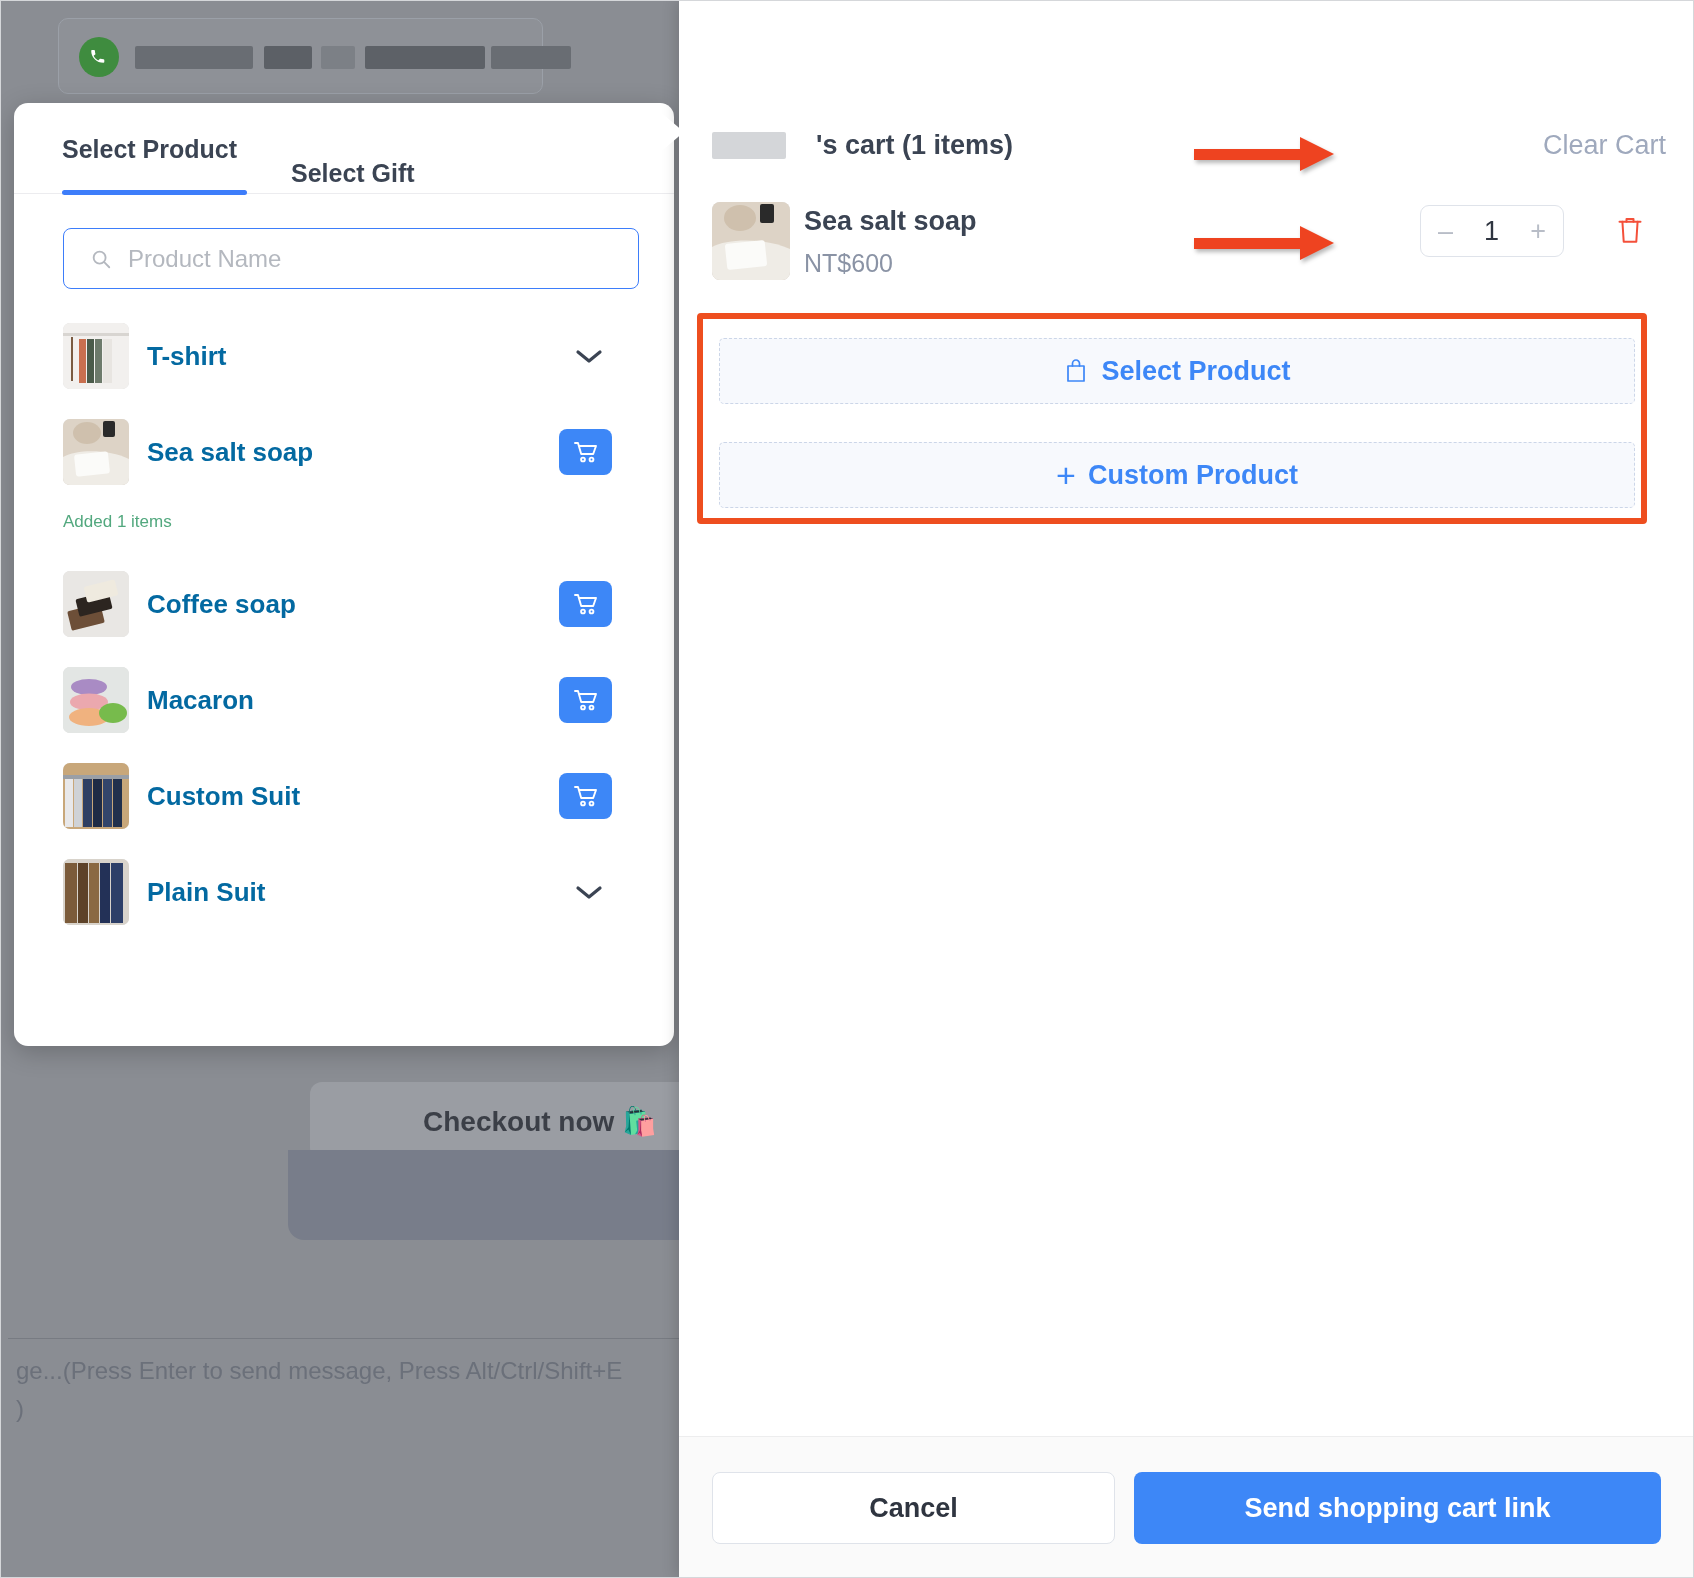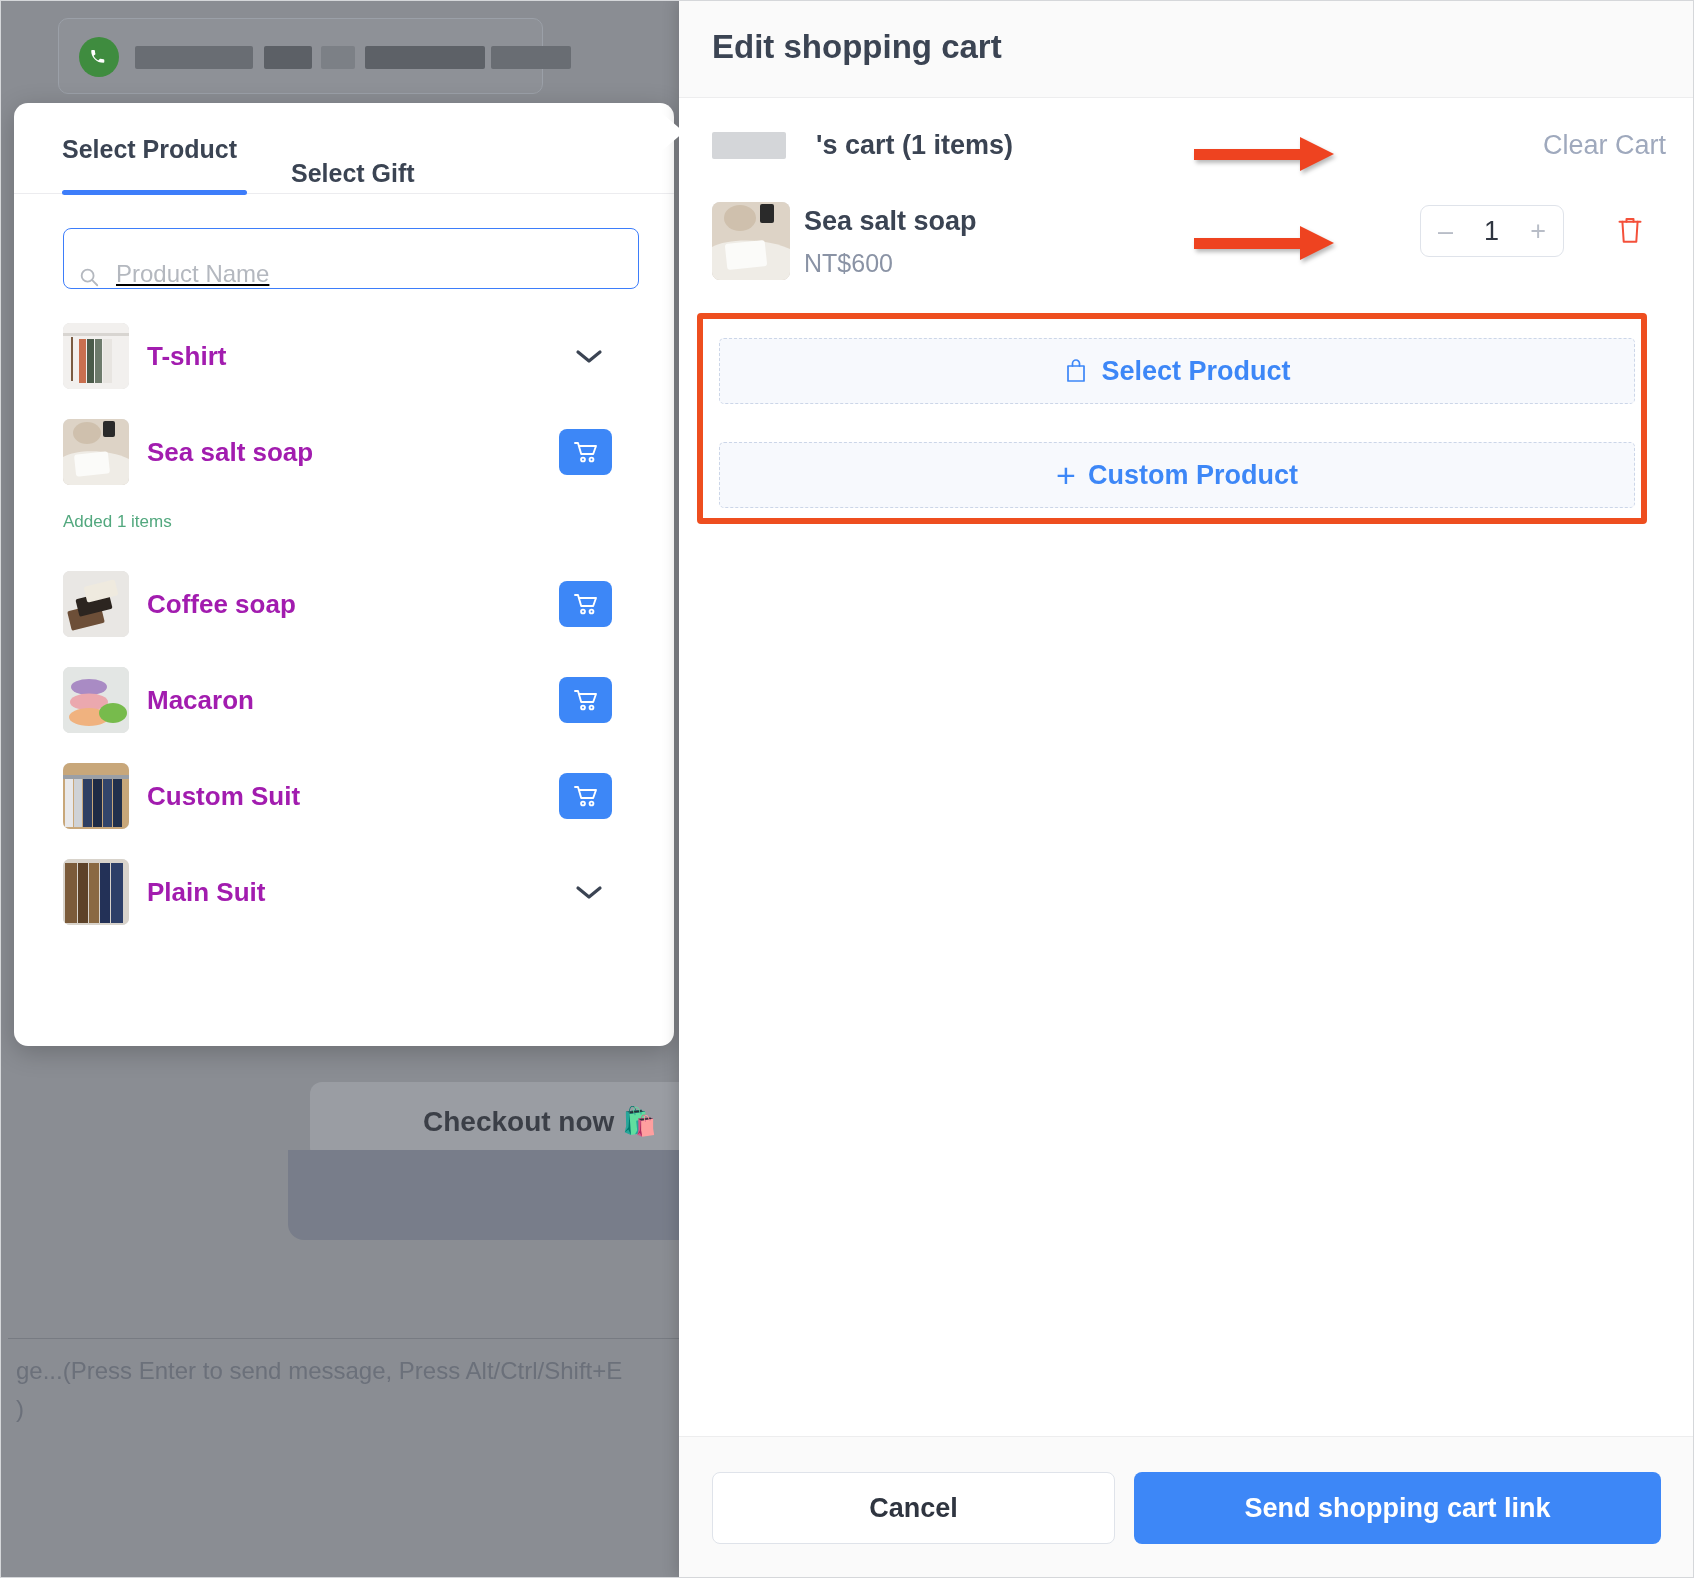--- a/index.html
+++ b/index.html
@@ -143,23 +143,22 @@
   .search-wrap {
     position: absolute;
     left: 49px; top: 125px;
     width: 576px; height: 61px;
   }
   .search-box {
     width: 100%; height: 100%;
     border: 1.5px solid #3d7dfa;
     border-radius: 8px;
     background: #fff;
-    display: flex; align-items: flex-end;
-    padding-left: 14px;
-    text-decoration: underline;
+    display: flex; align-items: center;
+    padding-left: 26px;
   }
   .search-ico {
     width: 22px; height: 22px;
     flex: 0 0 22px;
     margin-right: 16px;
   }
   .search-ico svg { width: 22px; height: 22px; display: block; }
   .search-input {
     border: none; outline: none;
     font-size: 24px;
@@ -189,21 +188,21 @@
     overflow: hidden;
     background: #ddd;
   }
   .pthumb .sw { position: absolute; inset: 0; }
   .pname {
     position: absolute;
     left: 133px; top: 50%;
     transform: translateY(-50%);
     font-size: 26px;
     font-weight: 700;
-    color: #a21caf;
+    color: #0369a1;
     white-space: nowrap;
   }
   .cart-btn {
     position: absolute;
     right: 62px; top: 50%;
     transform: translateY(-50%);
     width: 53px; height: 46px;
     background: #3d87f7;
     border: none;
     border-radius: 8px;
@@ -614,23 +613,20 @@
       <div class="prow">
         
         
       </div>
 
     </div>
   </div>
 
   <div class="drawer">
 
-    <div class="drawer-head">
-      <div class="drawer-title">Edit shopping cart</div>
-    </div>
 
     <div class="cart-head">
       <div class="cart-owner">
         <span class="owner-redact"></span>
         <span>'s cart (1 items)</span>
       </div>
       <div class="clear-cart">Clear Cart</div>
     </div>
 
     <div class="cart-item">

